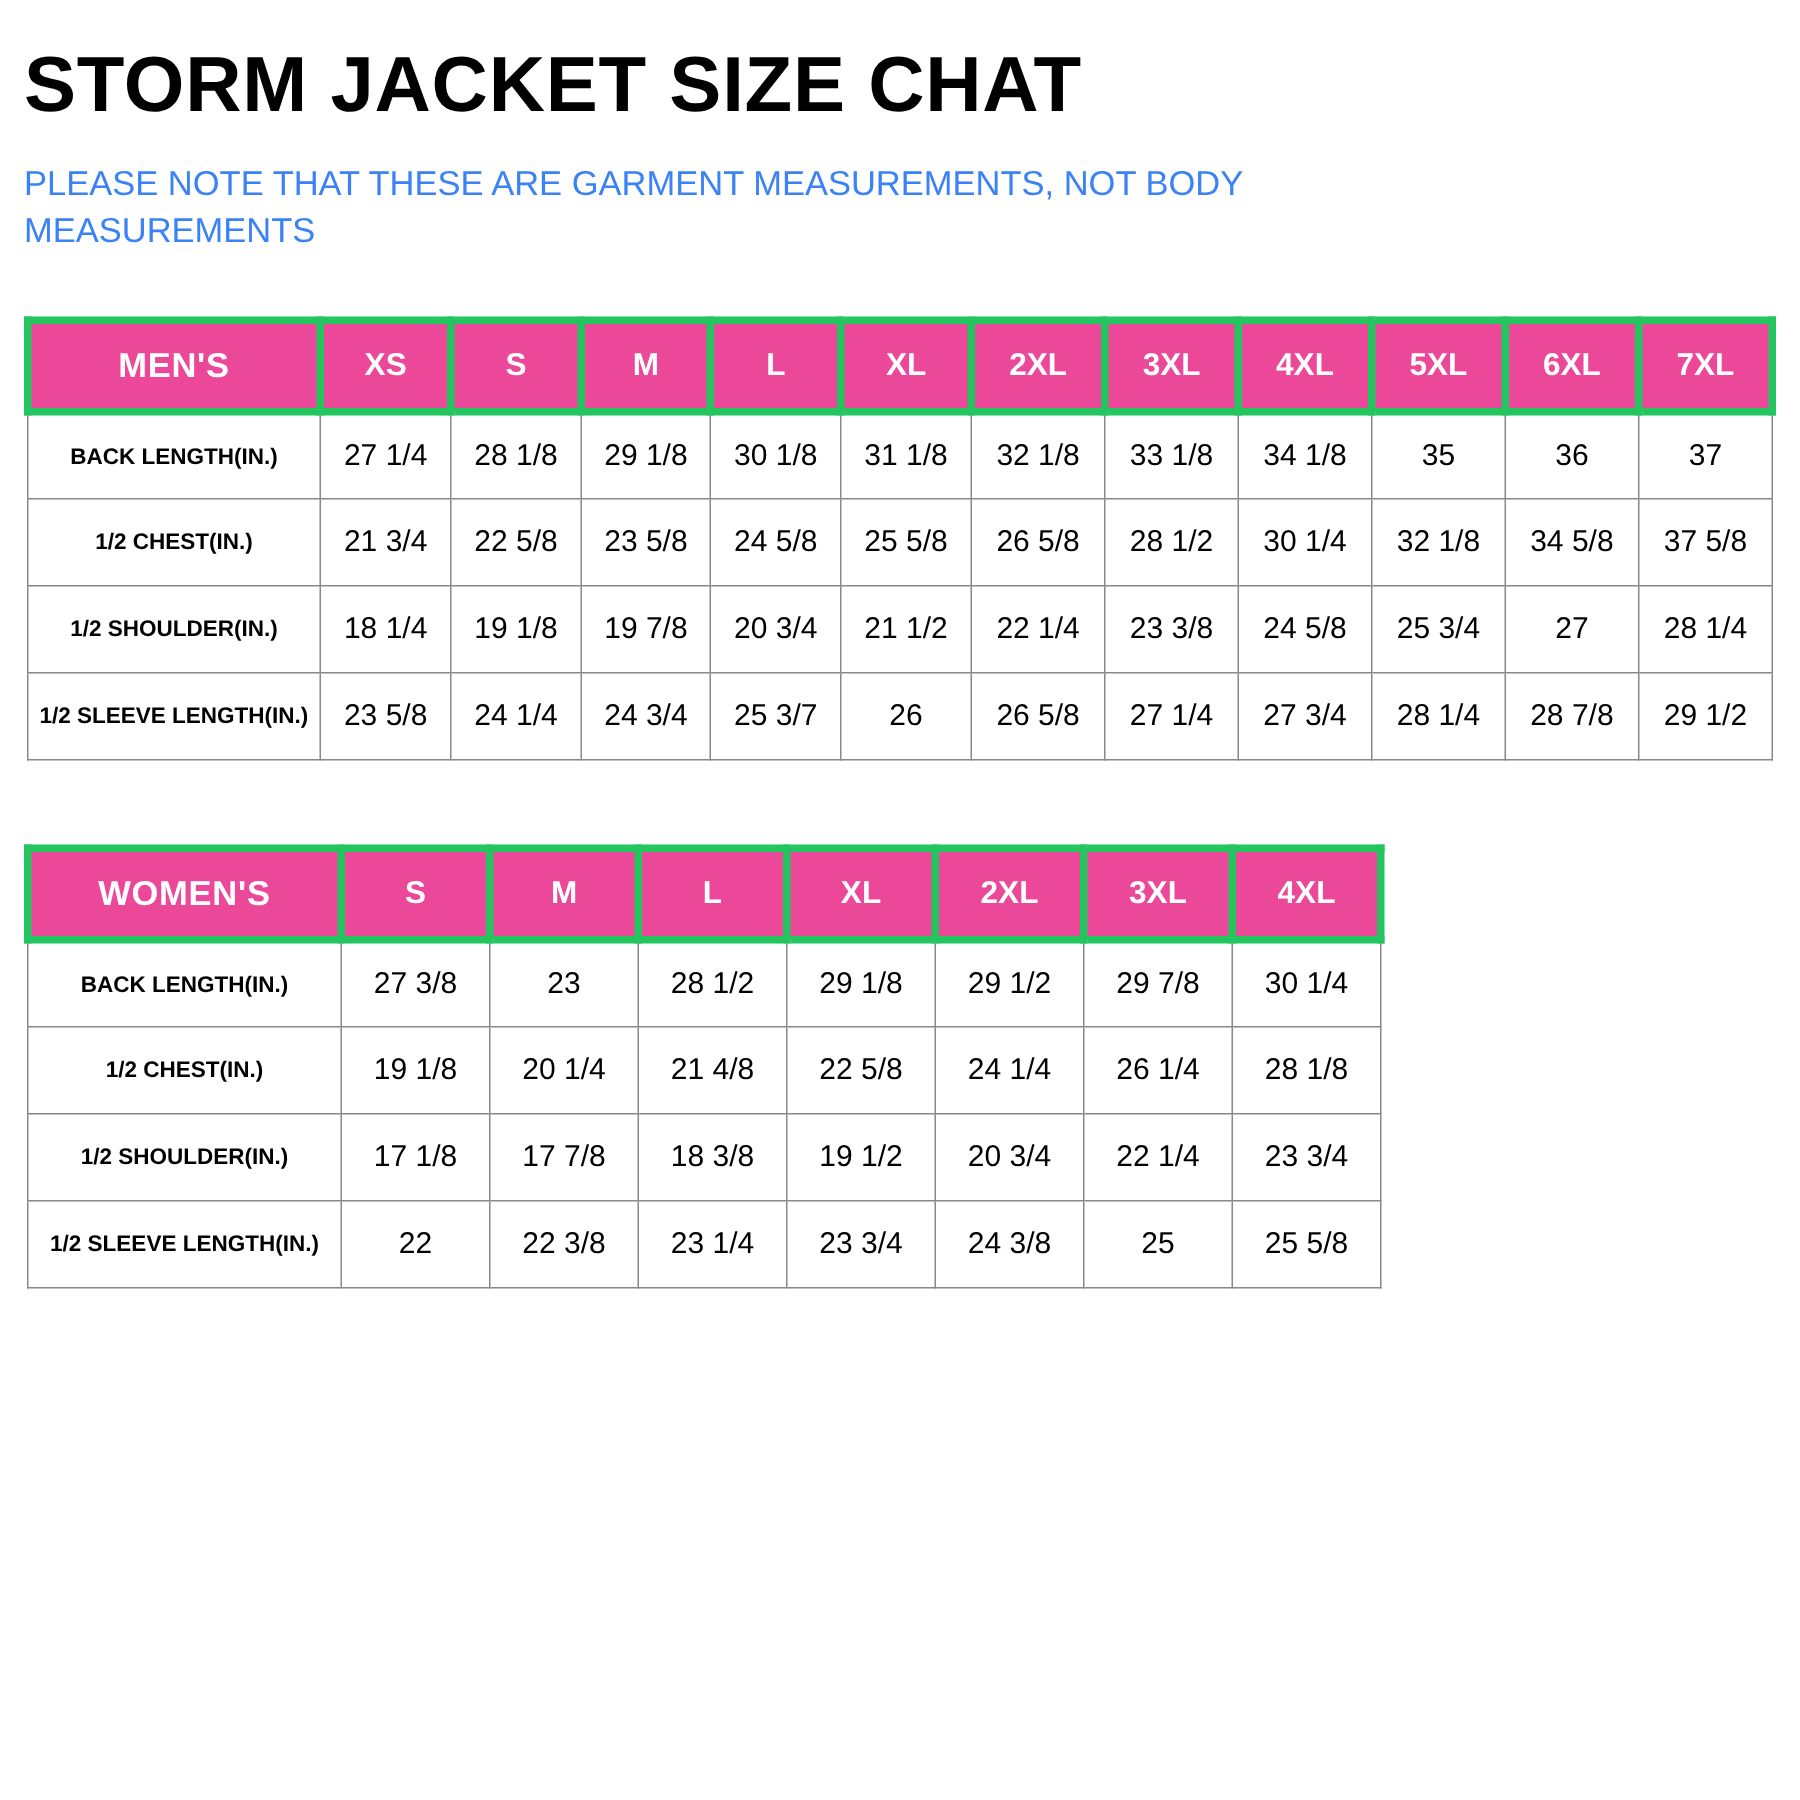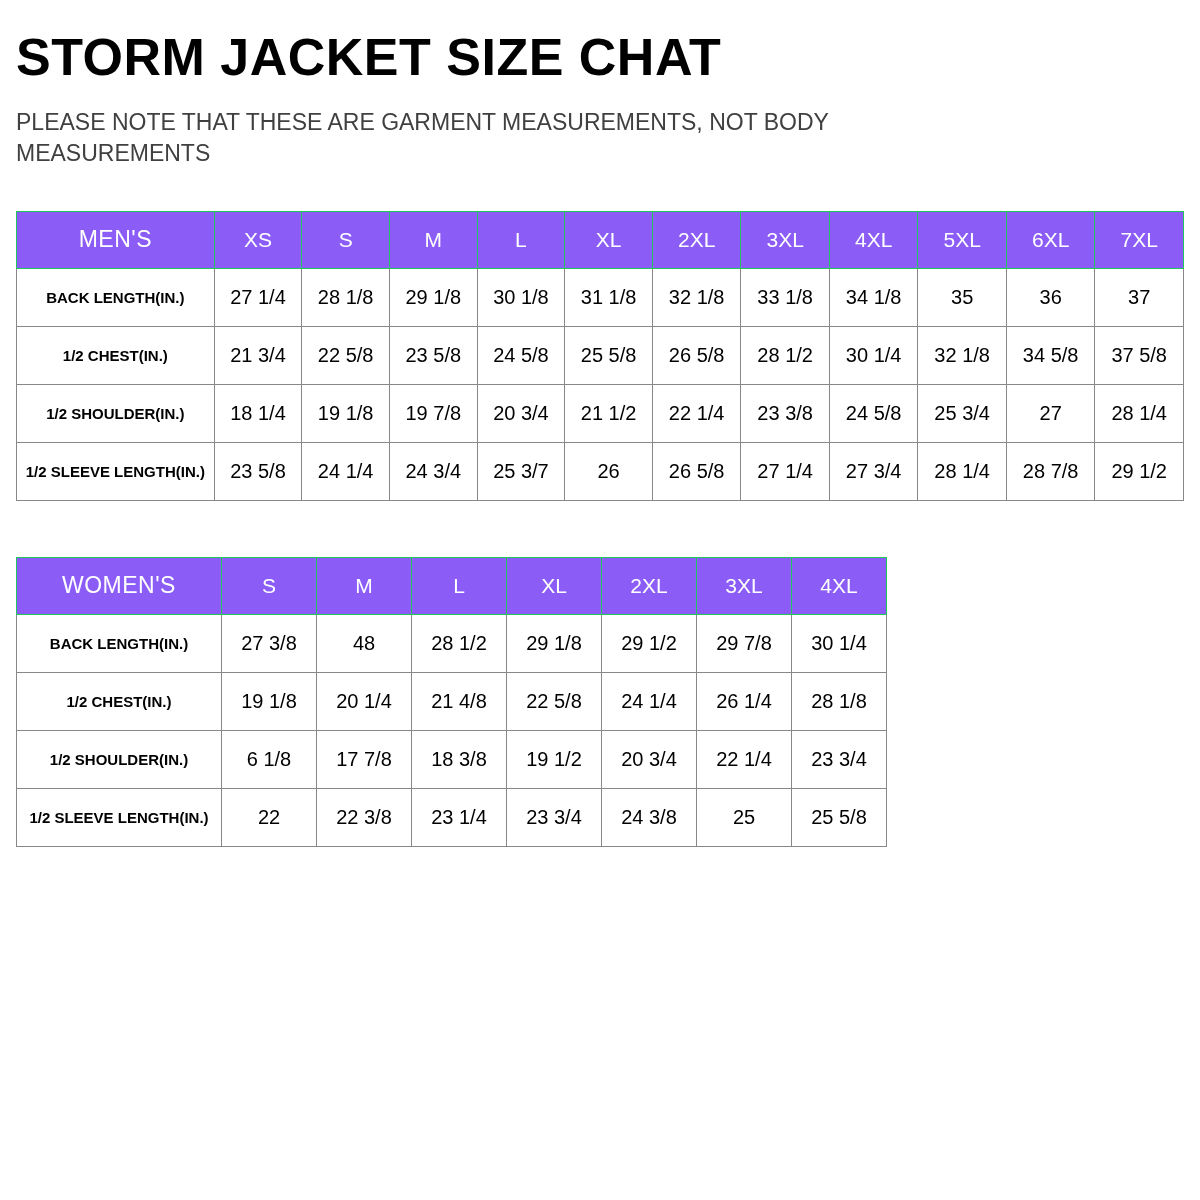--- a/index.html
+++ b/index.html
@@ -23,21 +23,21 @@
   }
   .title {
     font-size: 52px;
     font-weight: bold;
     letter-spacing: 0.5px;
     line-height: 1.05;
     margin: 10px 0 0 0;
     white-space: nowrap;
   }
   .note {
-    color: #404040;
+    color: #3b82f6;
     font-size: 23px;
     line-height: 1.35;
     margin-top: 22px;
     max-width: 960px;
   }
   table.size-table {
     border-collapse: collapse;
     table-layout: fixed;
     margin-top: 0;
   }
@@ -45,26 +45,26 @@
     border: 1px solid #888888;
     text-align: center;
     vertical-align: middle;
     font-size: 20px;
     font-weight: normal;
     padding: 6px 2px;
     color: #000;
     background: #ffffff;
   }
   table.size-table thead td {
-    background: #8b5cf6;
+    background: #ec4899;
     color: #ffffff;
-    font-weight: normal;
+    font-weight: bold;
     font-size: 21px;
     height: 44px;
-    border: 1px solid #22c55e;
+    border: 5px solid #22c55e;
   }
   table.size-table thead td.corner {
     font-size: 23px;
     letter-spacing: 0.5px;
   }
   table.size-table tbody td.rowlabel {
     font-weight: bold;
     font-size: 15px;
     line-height: 1.15;
     padding: 4px 4px;
@@ -181,40 +181,40 @@
             <td style="width: 90px;">XL</td>
             <td style="width: 90px;">2XL</td>
             <td style="width: 90px;">3XL</td>
             <td style="width: 90px;">4XL</td>
           </tr>
         </thead>
       <tbody>
           <tr>
             <td class="rowlabel">BACK LENGTH(IN.)</td>
             <td>27 3/8</td>
-            <td>48</td>
+            <td>23</td>
             <td>28 1/2</td>
             <td>29 1/8</td>
             <td>29 1/2</td>
             <td>29 7/8</td>
             <td>30 1/4</td>
           </tr>
           <tr>
             <td class="rowlabel">1/2 CHEST(IN.)</td>
             <td>19 1/8</td>
             <td>20 1/4</td>
             <td>21 4/8</td>
             <td>22 5/8</td>
             <td>24 1/4</td>
             <td>26 1/4</td>
             <td>28 1/8</td>
           </tr>
           <tr>
             <td class="rowlabel">1/2 SHOULDER(IN.)</td>
-            <td>6 1/8</td>
+            <td>17 1/8</td>
             <td>17 7/8</td>
             <td>18 3/8</td>
             <td>19 1/2</td>
             <td>20 3/4</td>
             <td>22 1/4</td>
             <td>23 3/4</td>
           </tr>
           <tr>
             <td class="rowlabel">1/2 SLEEVE LENGTH(IN.)</td>
             <td>22</td>

